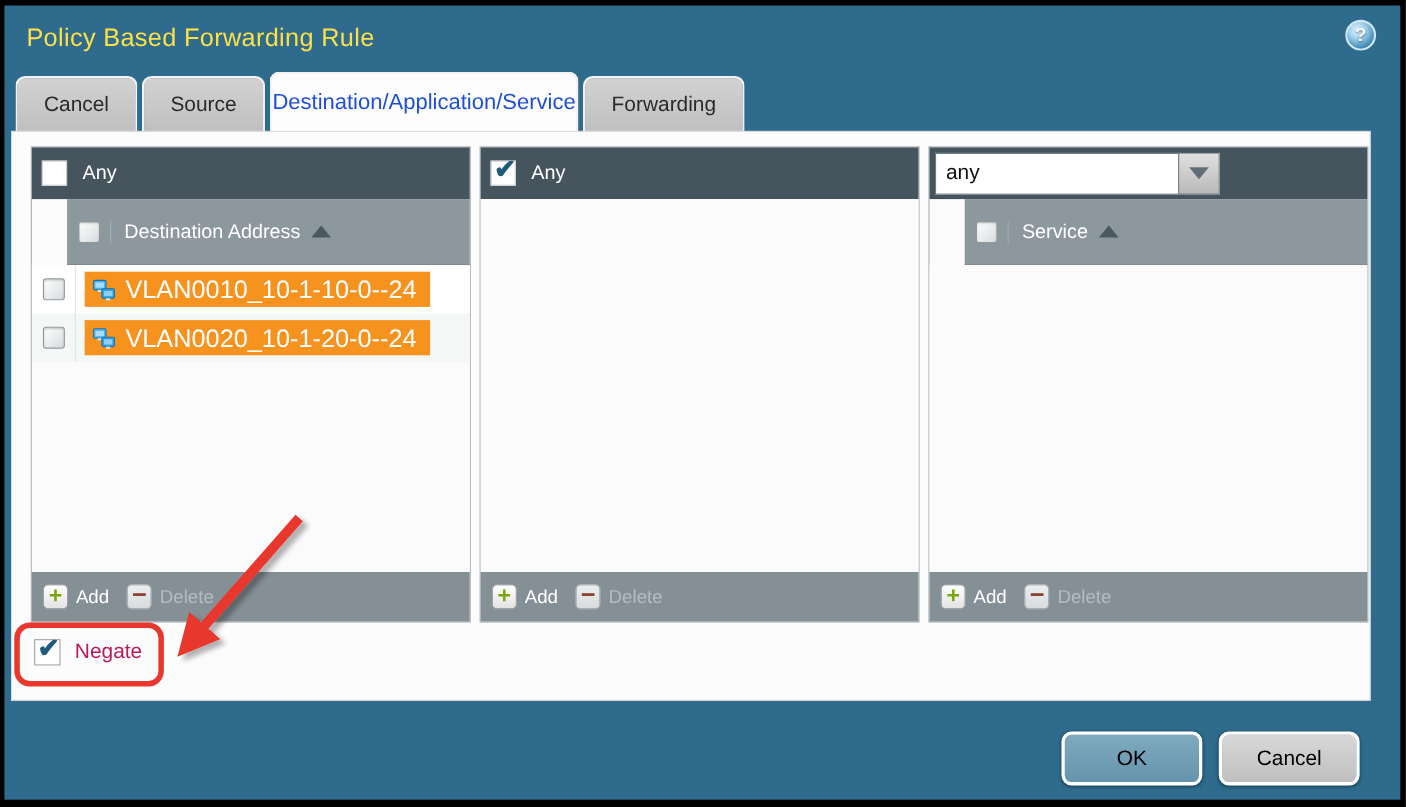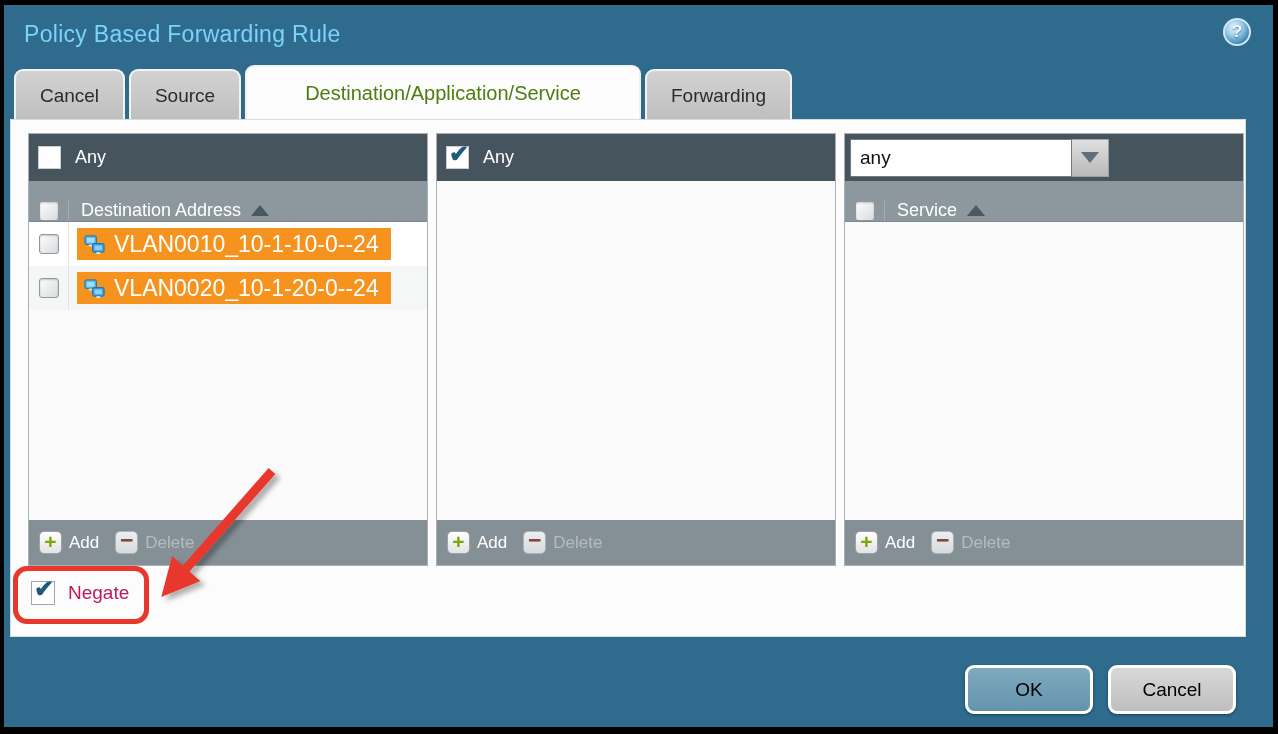--- a/index.html
+++ b/index.html
@@ -1,44 +1,44 @@
 <!DOCTYPE html>
 <html><head>
 <meta charset="utf-8">
 <style>
   * { margin:0; padding:0; box-sizing:border-box; }
   body { font-family:"Liberation Sans", sans-serif; background:#222; }
   .frame { position:relative; width:1278px; height:734px; background:#000; overflow:hidden; }
   .dialog { position:absolute; left:4px; top:5px; right:5px; bottom:7px; background:#2E6B8C; }
 
   .title { position:absolute; left:20px; top:16px; font-size:23px; font-weight:400;
-           color:#7dd3fc; letter-spacing:0.3px; }
+           color:#fde047; letter-spacing:0.3px; }
   .help { position:absolute; right:22px; top:13px; width:28px; height:28px; border-radius:50%;
           background:radial-gradient(circle at 38% 32%, #eaf5fc 0%, #9fd0ec 35%, #3d85b3 75%, #1d5e88 100%);
           border:2px solid #cfe6f4; display:grid; place-items:center; cursor:pointer; }
   .help span { color:#f2f9ff; font-size:17px; font-weight:bold; text-shadow:0 1px 2px rgba(0,40,70,.6); }
 
   .tabs { position:absolute; left:10px; top:60px; height:55px; display:flex; align-items:flex-end; gap:4px; }
   .tab { height:51px; background:linear-gradient(#d2d2d2,#bfbfbf); border:2px solid #f2f2f2; border-bottom:none;
          border-radius:9px 9px 0 0; display:flex; align-items:center; justify-content:center;
          font-size:19px; color:#2b2b2b; cursor:pointer; }
   .tab.t-general { width:111px; }
   .tab.t-source { width:112px; }
-  .tab.t-das { width:396px; height:55px; background:#FDFDFD; color:#4d7c0f; font-size:20px; }
+  .tab.t-das { width:281px; height:55px; background:#FDFDFD; color:#1d4ed8; font-size:20px; }
   .tab.t-fwd { width:147px; }
 
   .content { position:absolute; left:6px; top:114px; width:1236px; height:518px;
              background:#FCFCFC; border:1px solid #d9dcdd;padding-left:42px; }
 
   .panels { position:absolute; left:17px; top:13px; display:flex; gap:8px; }
   .panel { width:400px; height:433px; border:1px solid #a9b1b5; display:flex; flex-direction:column;
            background:#FBFBFB; }
   .anybar { height:47px; background:#46545D; display:flex; align-items:center; padding-left:9px; gap:14px; flex:0 0 auto; }
   .anybar .lbl { color:#ffffff; font-size:18px; }
-  .colhead { height:41px; background:#8D979E; border-bottom:1px solid #7e8890; display:flex; align-items:flex-end; flex:0 0 auto; cursor:pointer; }
+  .colhead { height:60px; background:#8D979E; border-bottom:1px solid #7e8890; display:flex; align-items:center; flex:0 0 auto; cursor:pointer;margin-left:32px; }
   .colhead .cbcell { width:40px; border-right:1px solid #a4adb2; display:grid; place-items:center; flex:0 0 auto; }
   .colhead .hlbl { display:flex; align-items:center; gap:10px; padding-left:12px; color:#ffffff; font-size:18px; }
   .list { flex:1 1 auto; background:#FBFBFB; overflow:hidden; }
   .row { height:44px; display:flex; align-items:center; background:#fff; }
   .row + .row { background:#f5f7f7; }
   .row .cbcell { width:40px; align-self:stretch; border-right:1px solid #e2e4e5; display:grid; place-items:center; flex:0 0 auto; }
   .chip { margin-left:8px; height:32px; display:inline-flex; align-items:center; gap:8px;
           background:#F6921E; color:#fff; font-size:23px; padding:0 12px 0 6px; cursor:pointer; }
   .footer { height:45px; background:#859096; display:flex; align-items:center; padding-left:10px; gap:16px; flex:0 0 auto; }
   .ftbtn { display:inline-flex; align-items:center; gap:7px; cursor:pointer; }

